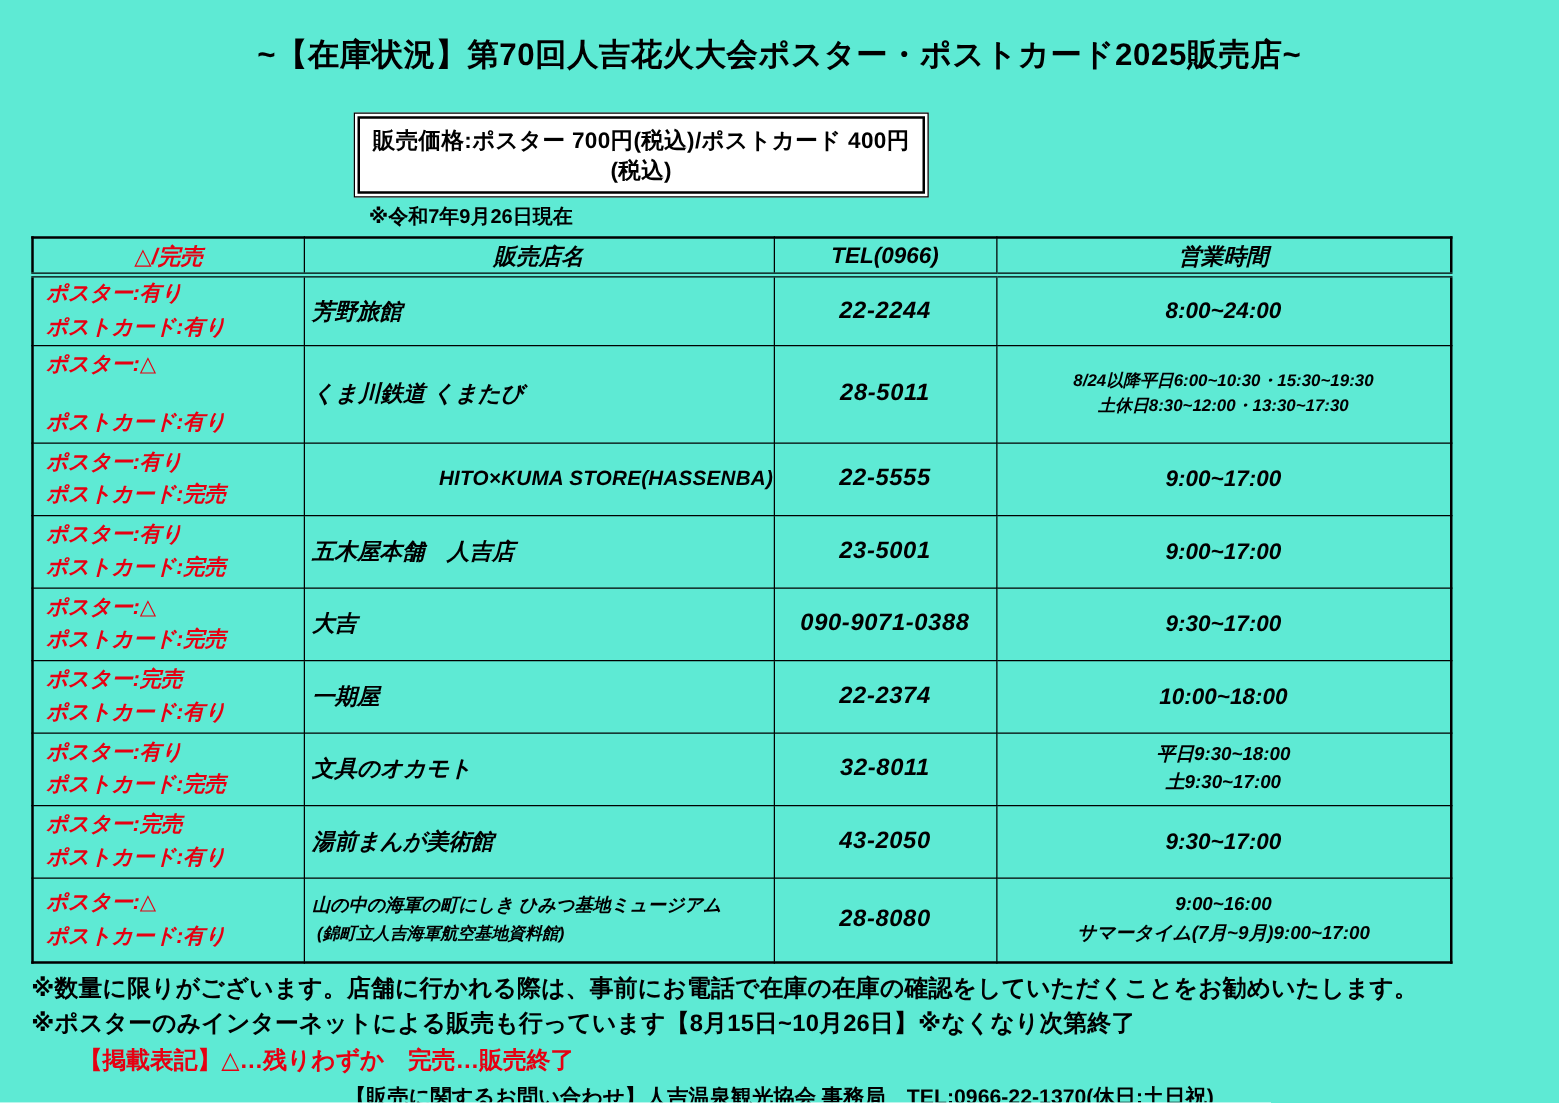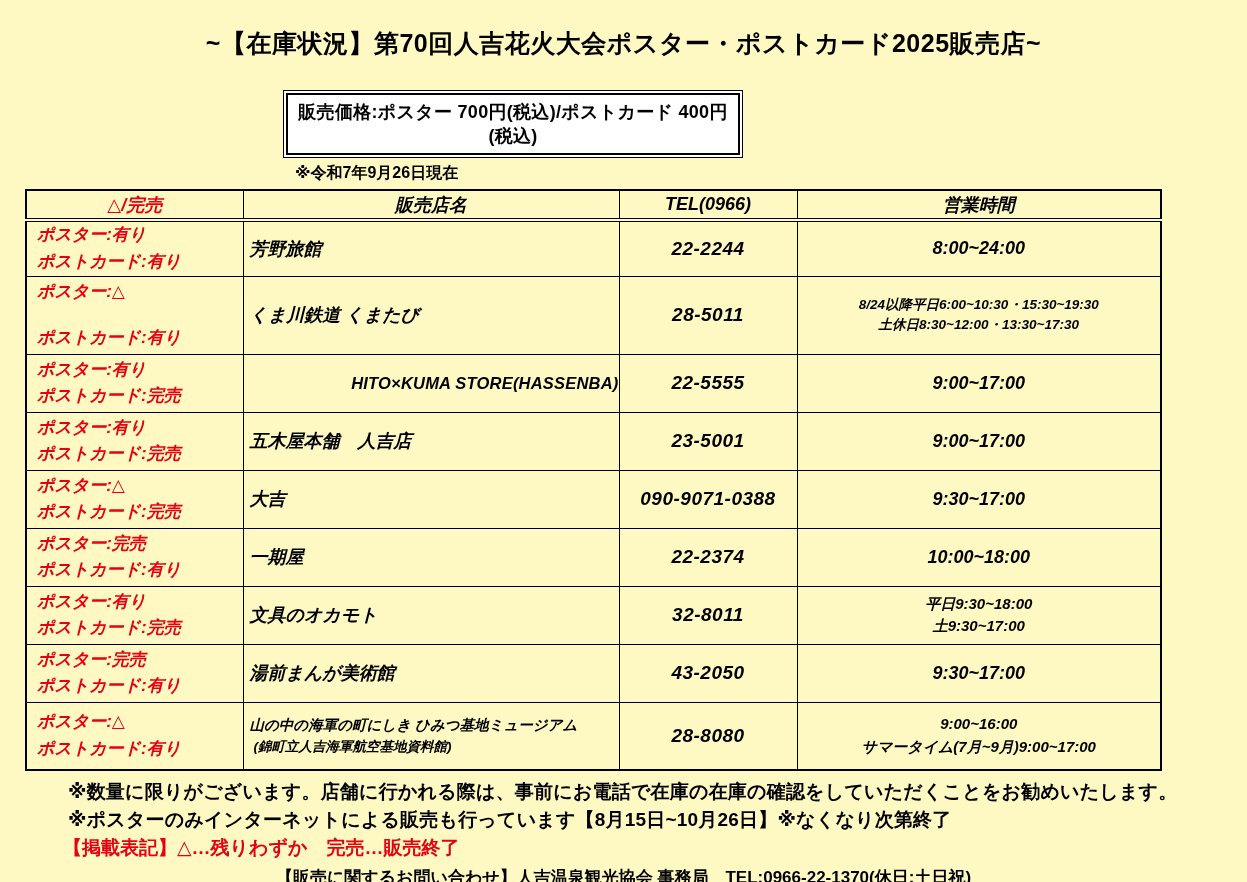--- a/index.html
+++ b/index.html
@@ -2,21 +2,21 @@
 <html><head>
 <meta charset="utf-8">
 <style>
   * { box-sizing: border-box; margin: 0; padding: 0; }
   html, body { background: #ffffff; }
   body { font-family: "Liberation Sans", "DejaVu Sans", sans-serif; color: #000; }
   .page {
     position: relative;
     width: 1247px;
     height: 882px;
-    background: #fef9c3;
+    background: #5eead4;
     overflow: hidden;
   }
   .title {
     padding-top: 27px;
     text-align: center;
     font-size: 25px;
     font-weight: 700;
     letter-spacing: 0.5px;
   }
   .price-box {
@@ -73,21 +73,21 @@
   td.c-store { font-size: 18px; padding-left: 6px; }
   td.c-store.latin { font-size: 16.5px; letter-spacing: 0.2px; text-align: right; }
   td.c-store.two-line .l1 { font-size: 14.5px; line-height: 1.5; }
   td.c-store.two-line .l2 { font-size: 13.5px; line-height: 1.5; padding-left: 4px; }
   td.c-tel { text-align: center; font-size: 19px; letter-spacing: 0.5px; }
   td.c-hours { text-align: center; font-size: 18px; }
   td.c-hours div { line-height: 1.5; }
   td.c-hours.xs { font-size: 13.5px; }
   td.c-hours.sm { font-size: 15px; }
   .note {
-    margin-left: 68px;
+    margin-left: 25px;
     font-size: 19px;
     font-weight: 600;
     line-height: 1.45;
     letter-spacing: 0.2px;
   }
   .note.first { margin-top: 7px; }
   .legend {
     margin-left: 63px;
     margin-top: 2px;
     font-size: 19px;

